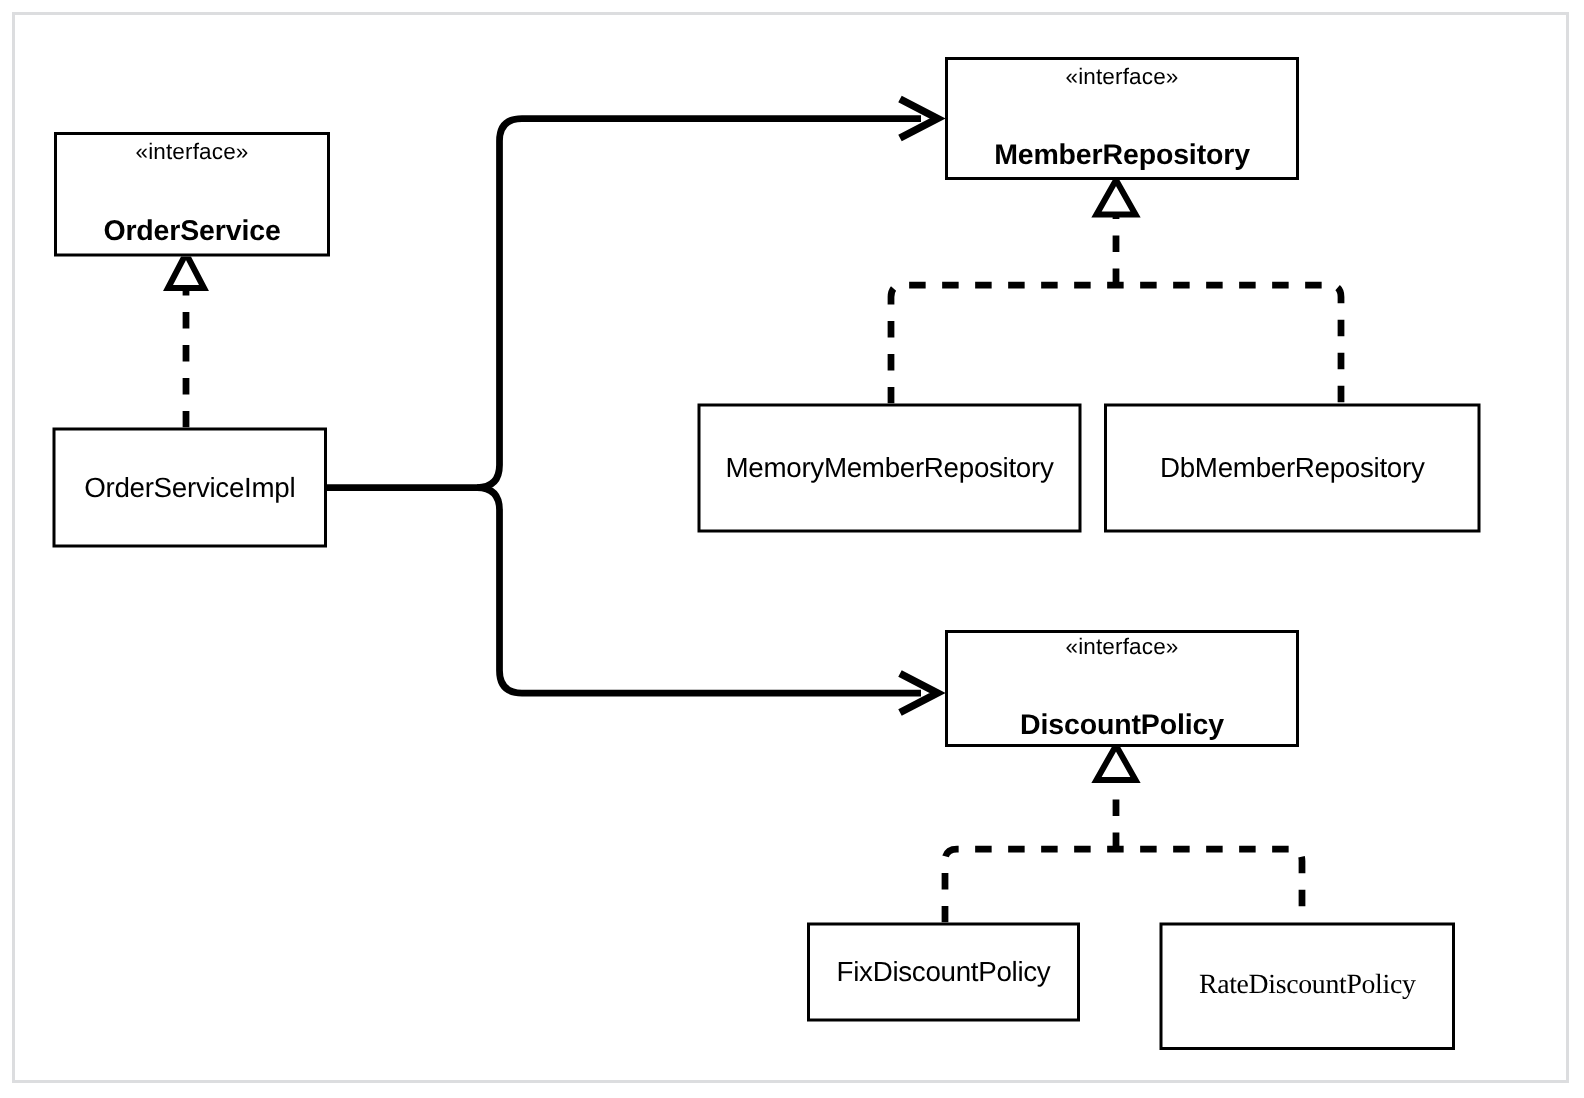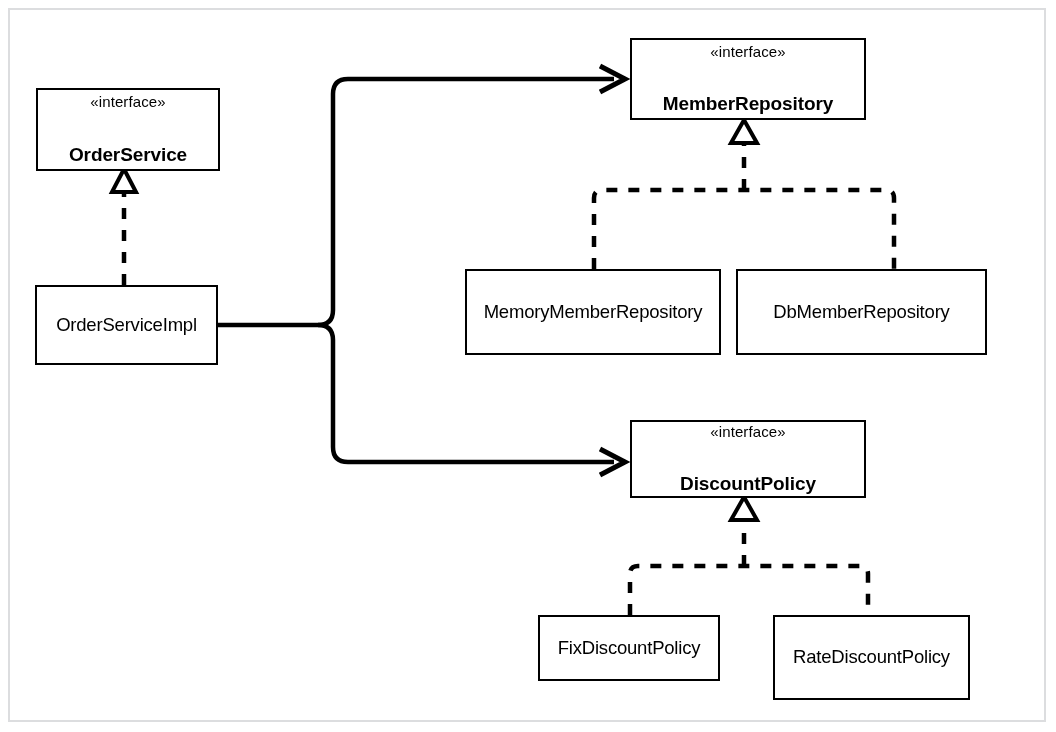--- a/index.html
+++ b/index.html
@@ -125,17 +125,17 @@
 
   <div class="node" style="left:630px; top:420px; width:236px; height:78px;">
     <span class="stereotype">«interface»</span>
     <span class="iname">DiscountPolicy</span>
   </div>
 
   <div class="node" style="left:538px; top:615px; width:182px; height:66px;">
     <span class="cname">FixDiscountPolicy</span>
   </div>
 
-  <div class="node" style="left:773px; top:615px; width:197px; height:85px;">
+  <div class="node" style="left:773px; top:615px; width:197px; height:85px;font-family:Liberation Serif, serif;">
     <span class="cname">RateDiscountPolicy</span>
   </div>
 
 </div>
 
 </body></html>

